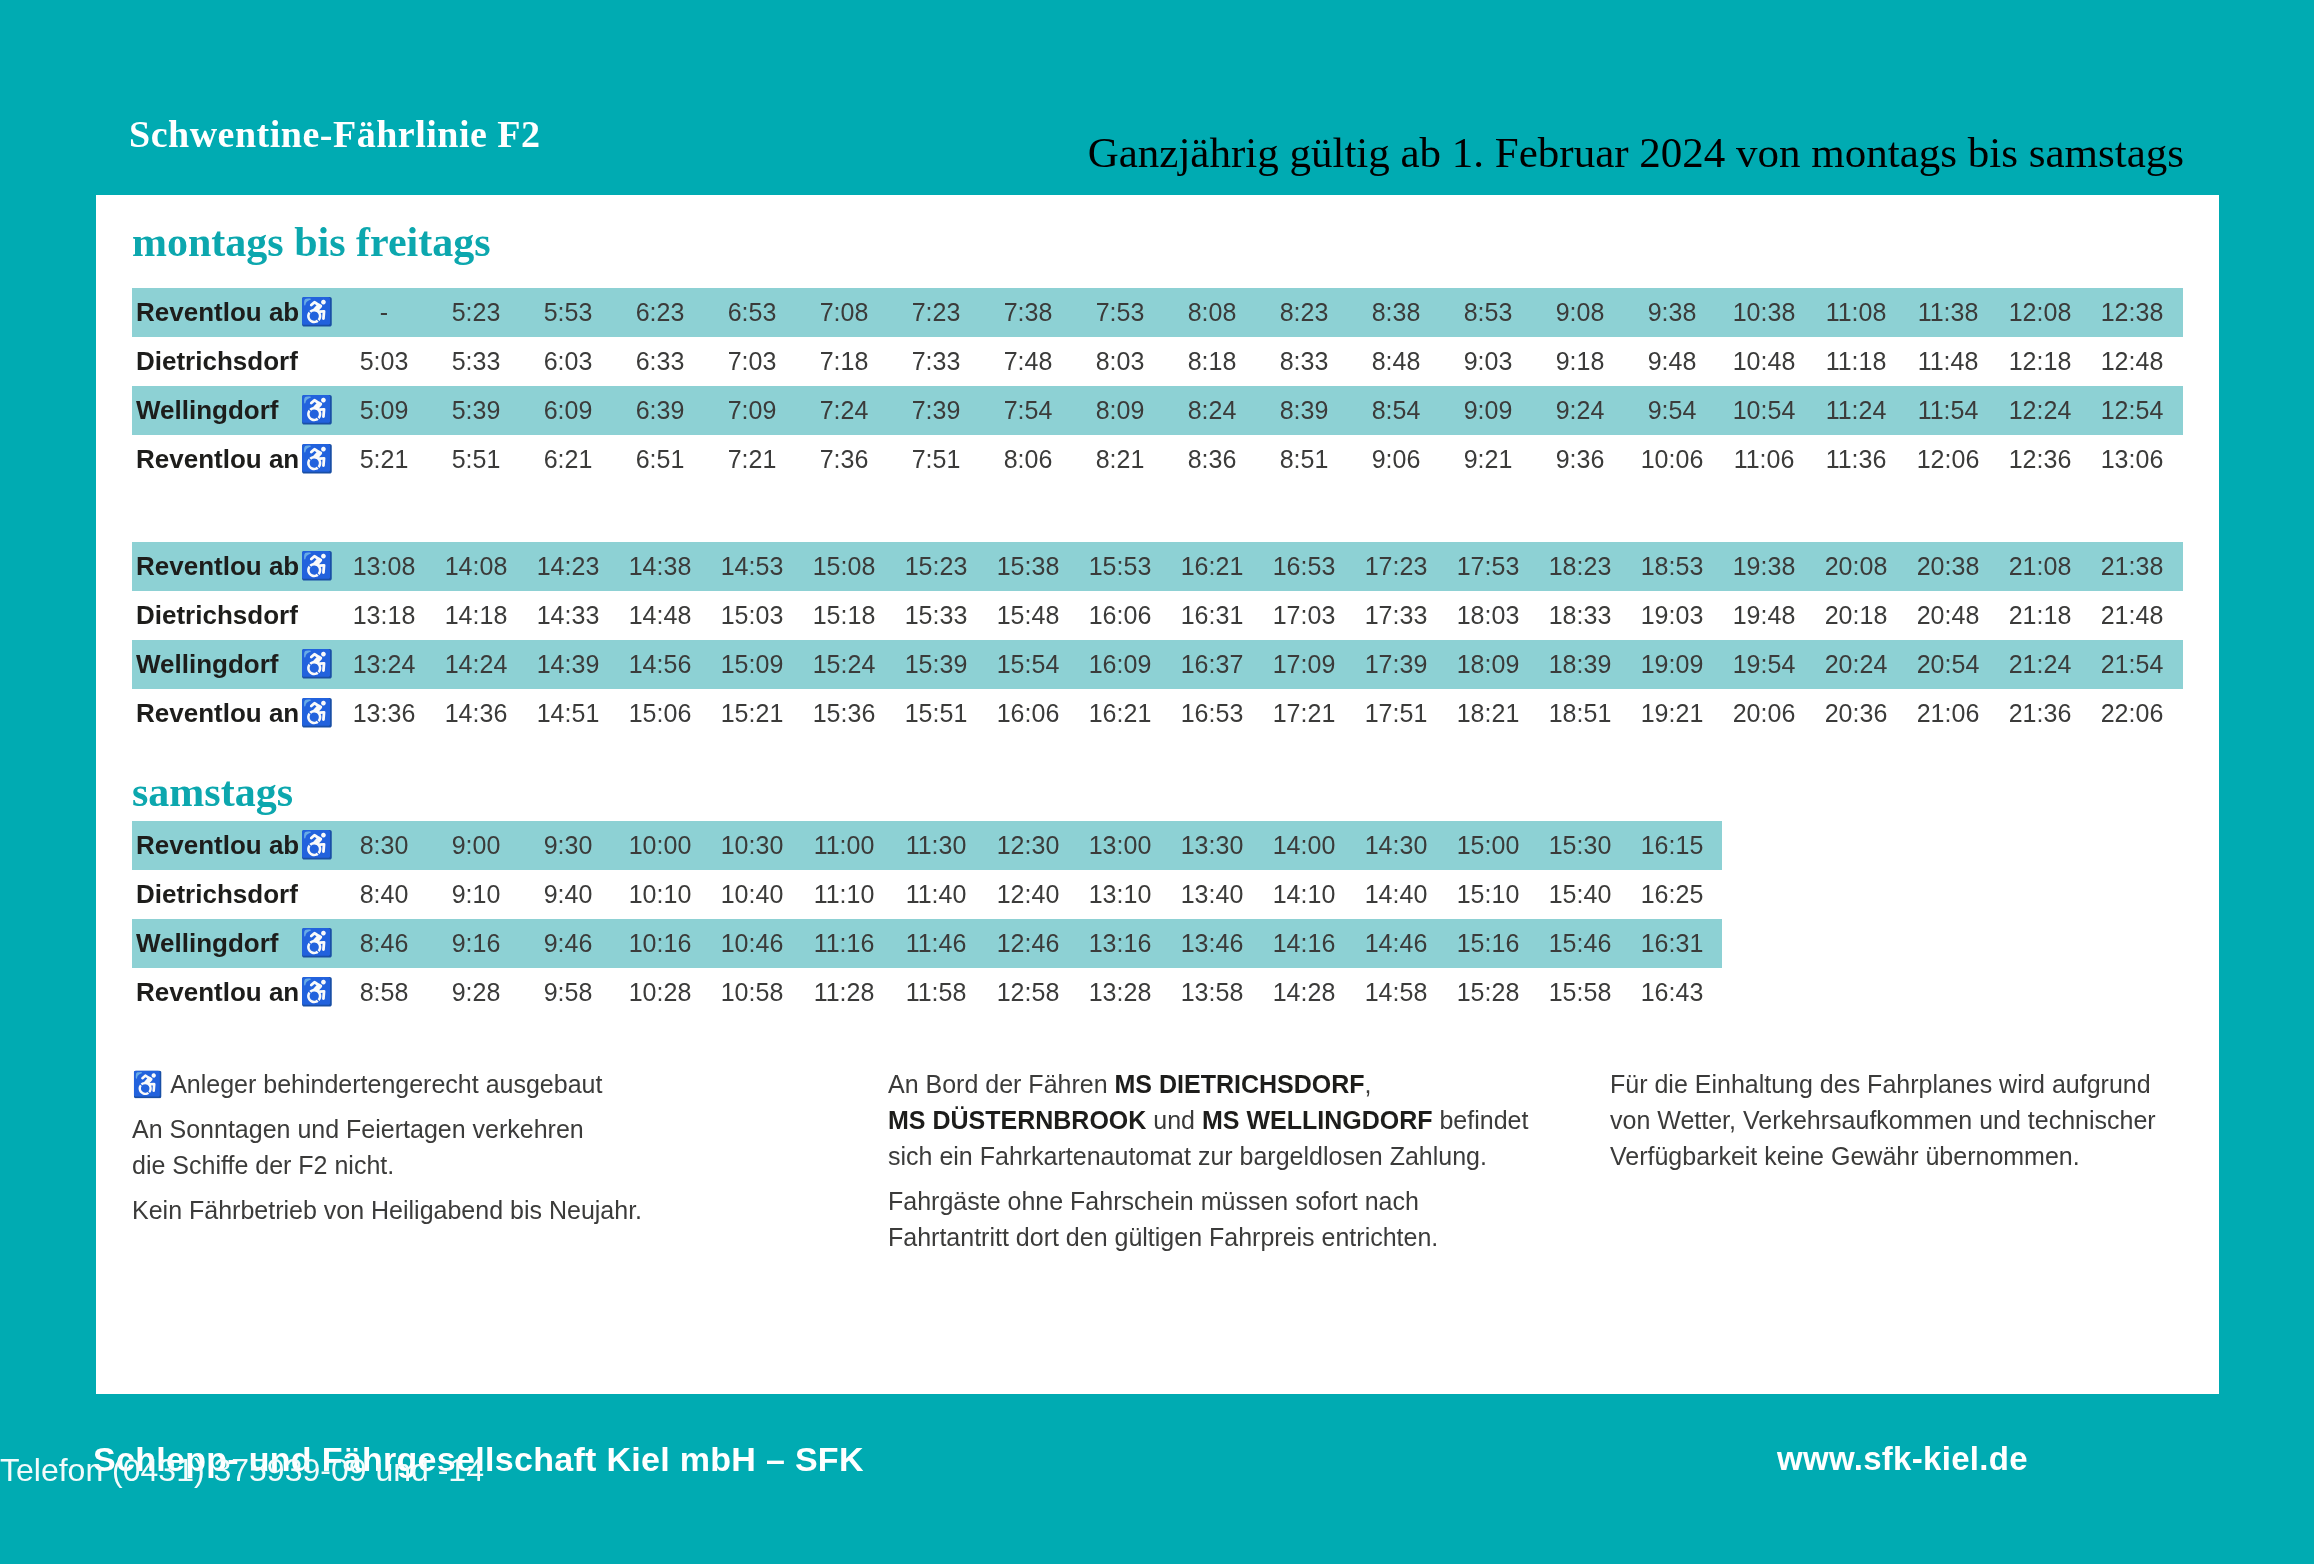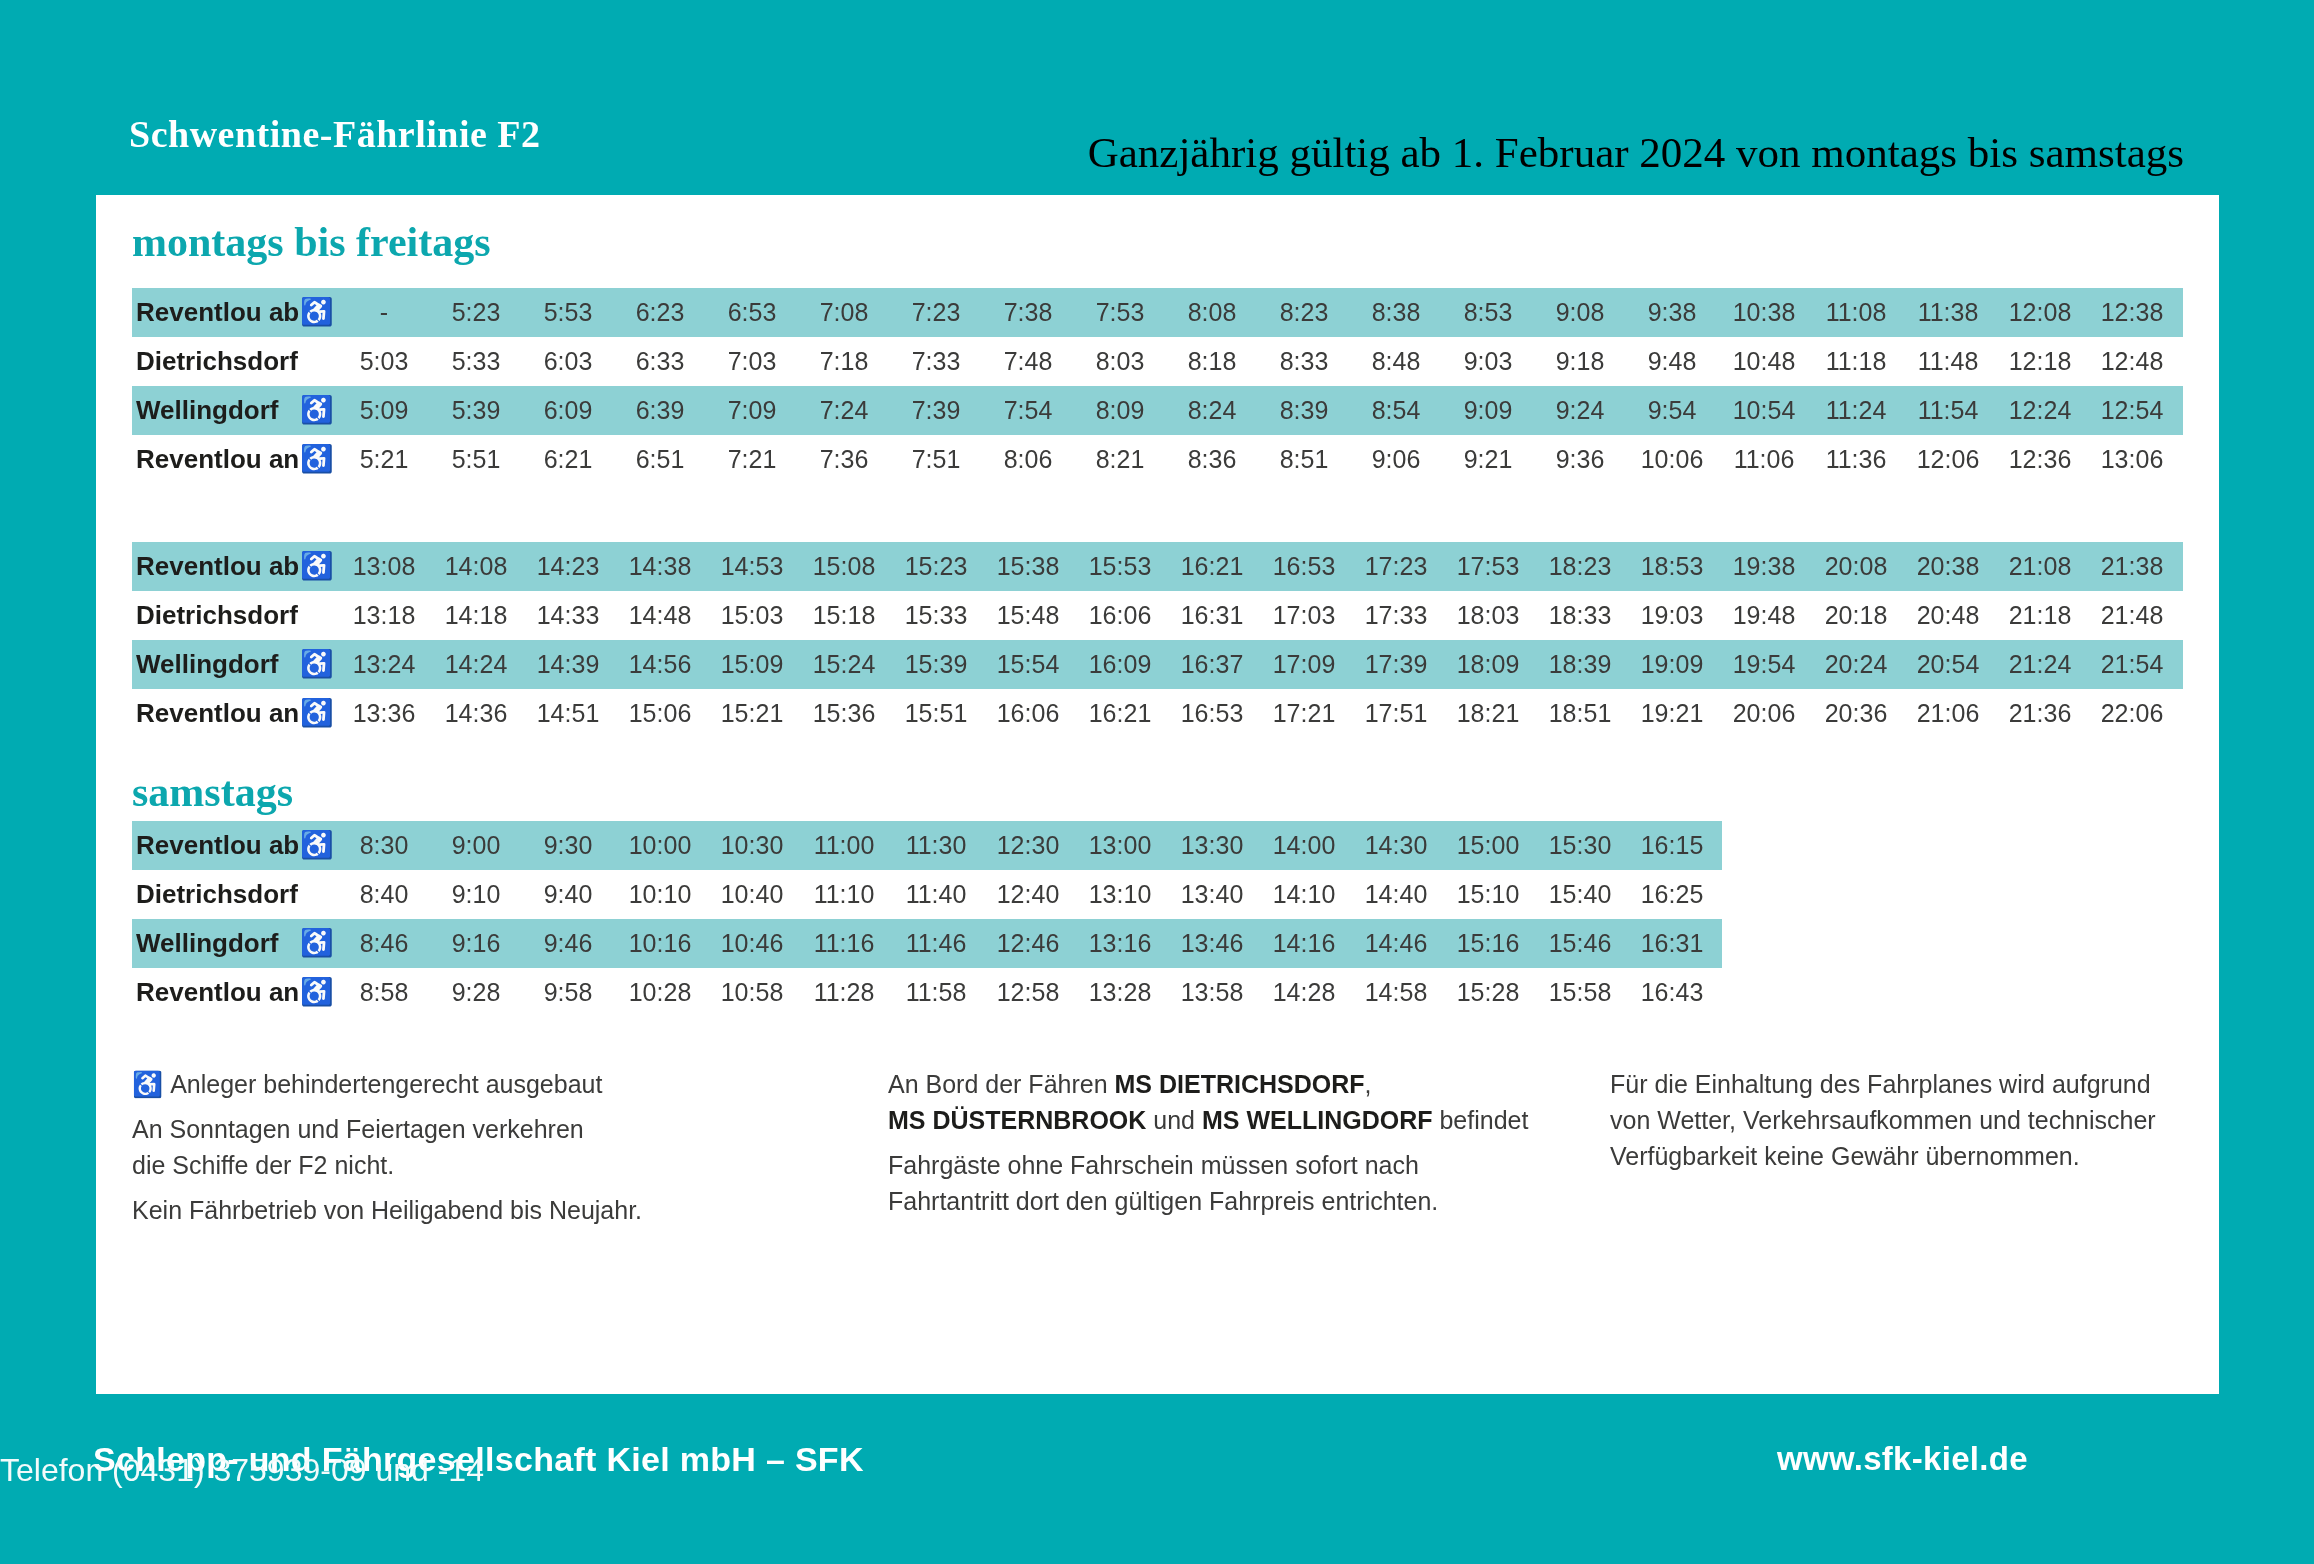--- a/index.html
+++ b/index.html
@@ -365,21 +365,21 @@
         </div>
       </div>
 
     <div class="notes">
       <div class="note-col" id="notes-left">
           <p><span class="note-ic">♿</span><span>Anleger behindertengerecht ausgebaut</span></p>
           <p><span>An Sonntagen und Feiertagen verkehren</span><br><span>die Schiffe der F2 nicht.</span></p>
           <p><span>Kein Fährbetrieb von Heiligabend bis Neujahr.</span></p>
         </div>
       <div class="note-col" id="notes-middle">
-          <p><span>An Bord der Fähren </span><b>MS DIETRICHSDORF</b><span>,</span><br><b>MS DÜSTERNBROOK</b><span> und </span><b>MS WELLINGDORF</b><span> befindet</span><br></p>
+          <p><span>An Bord der Fähren </span><b>MS DIETRICHSDORF</b><span>,</span><br><b>MS DÜSTERNBROOK</b><span> und </span><b>MS WELLINGDORF</b><span> befindet</span><br><span>sich ein Fahrkartenautomat zur bargeldlosen Zahlung.</span></p>
           <p><span>Fahrgäste ohne Fahrschein müssen sofort nach</span><br><span>Fahrtantritt dort den gültigen Fahrpreis entrichten.</span></p>
         </div>
       <div class="note-col" id="notes-right">
           <p><span>Für die Einhaltung des Fahrplanes wird aufgrund</span><br><span>von Wetter, Verkehrsaufkommen und technischer</span><br><span>Verfügbarkeit keine Gewähr übernommen.</span></p>
         </div>
     </div>
 
   </main>
 
   <div class="footer-company">Schlepp- und Fährgesellschaft Kiel mbH – SFK</div>

